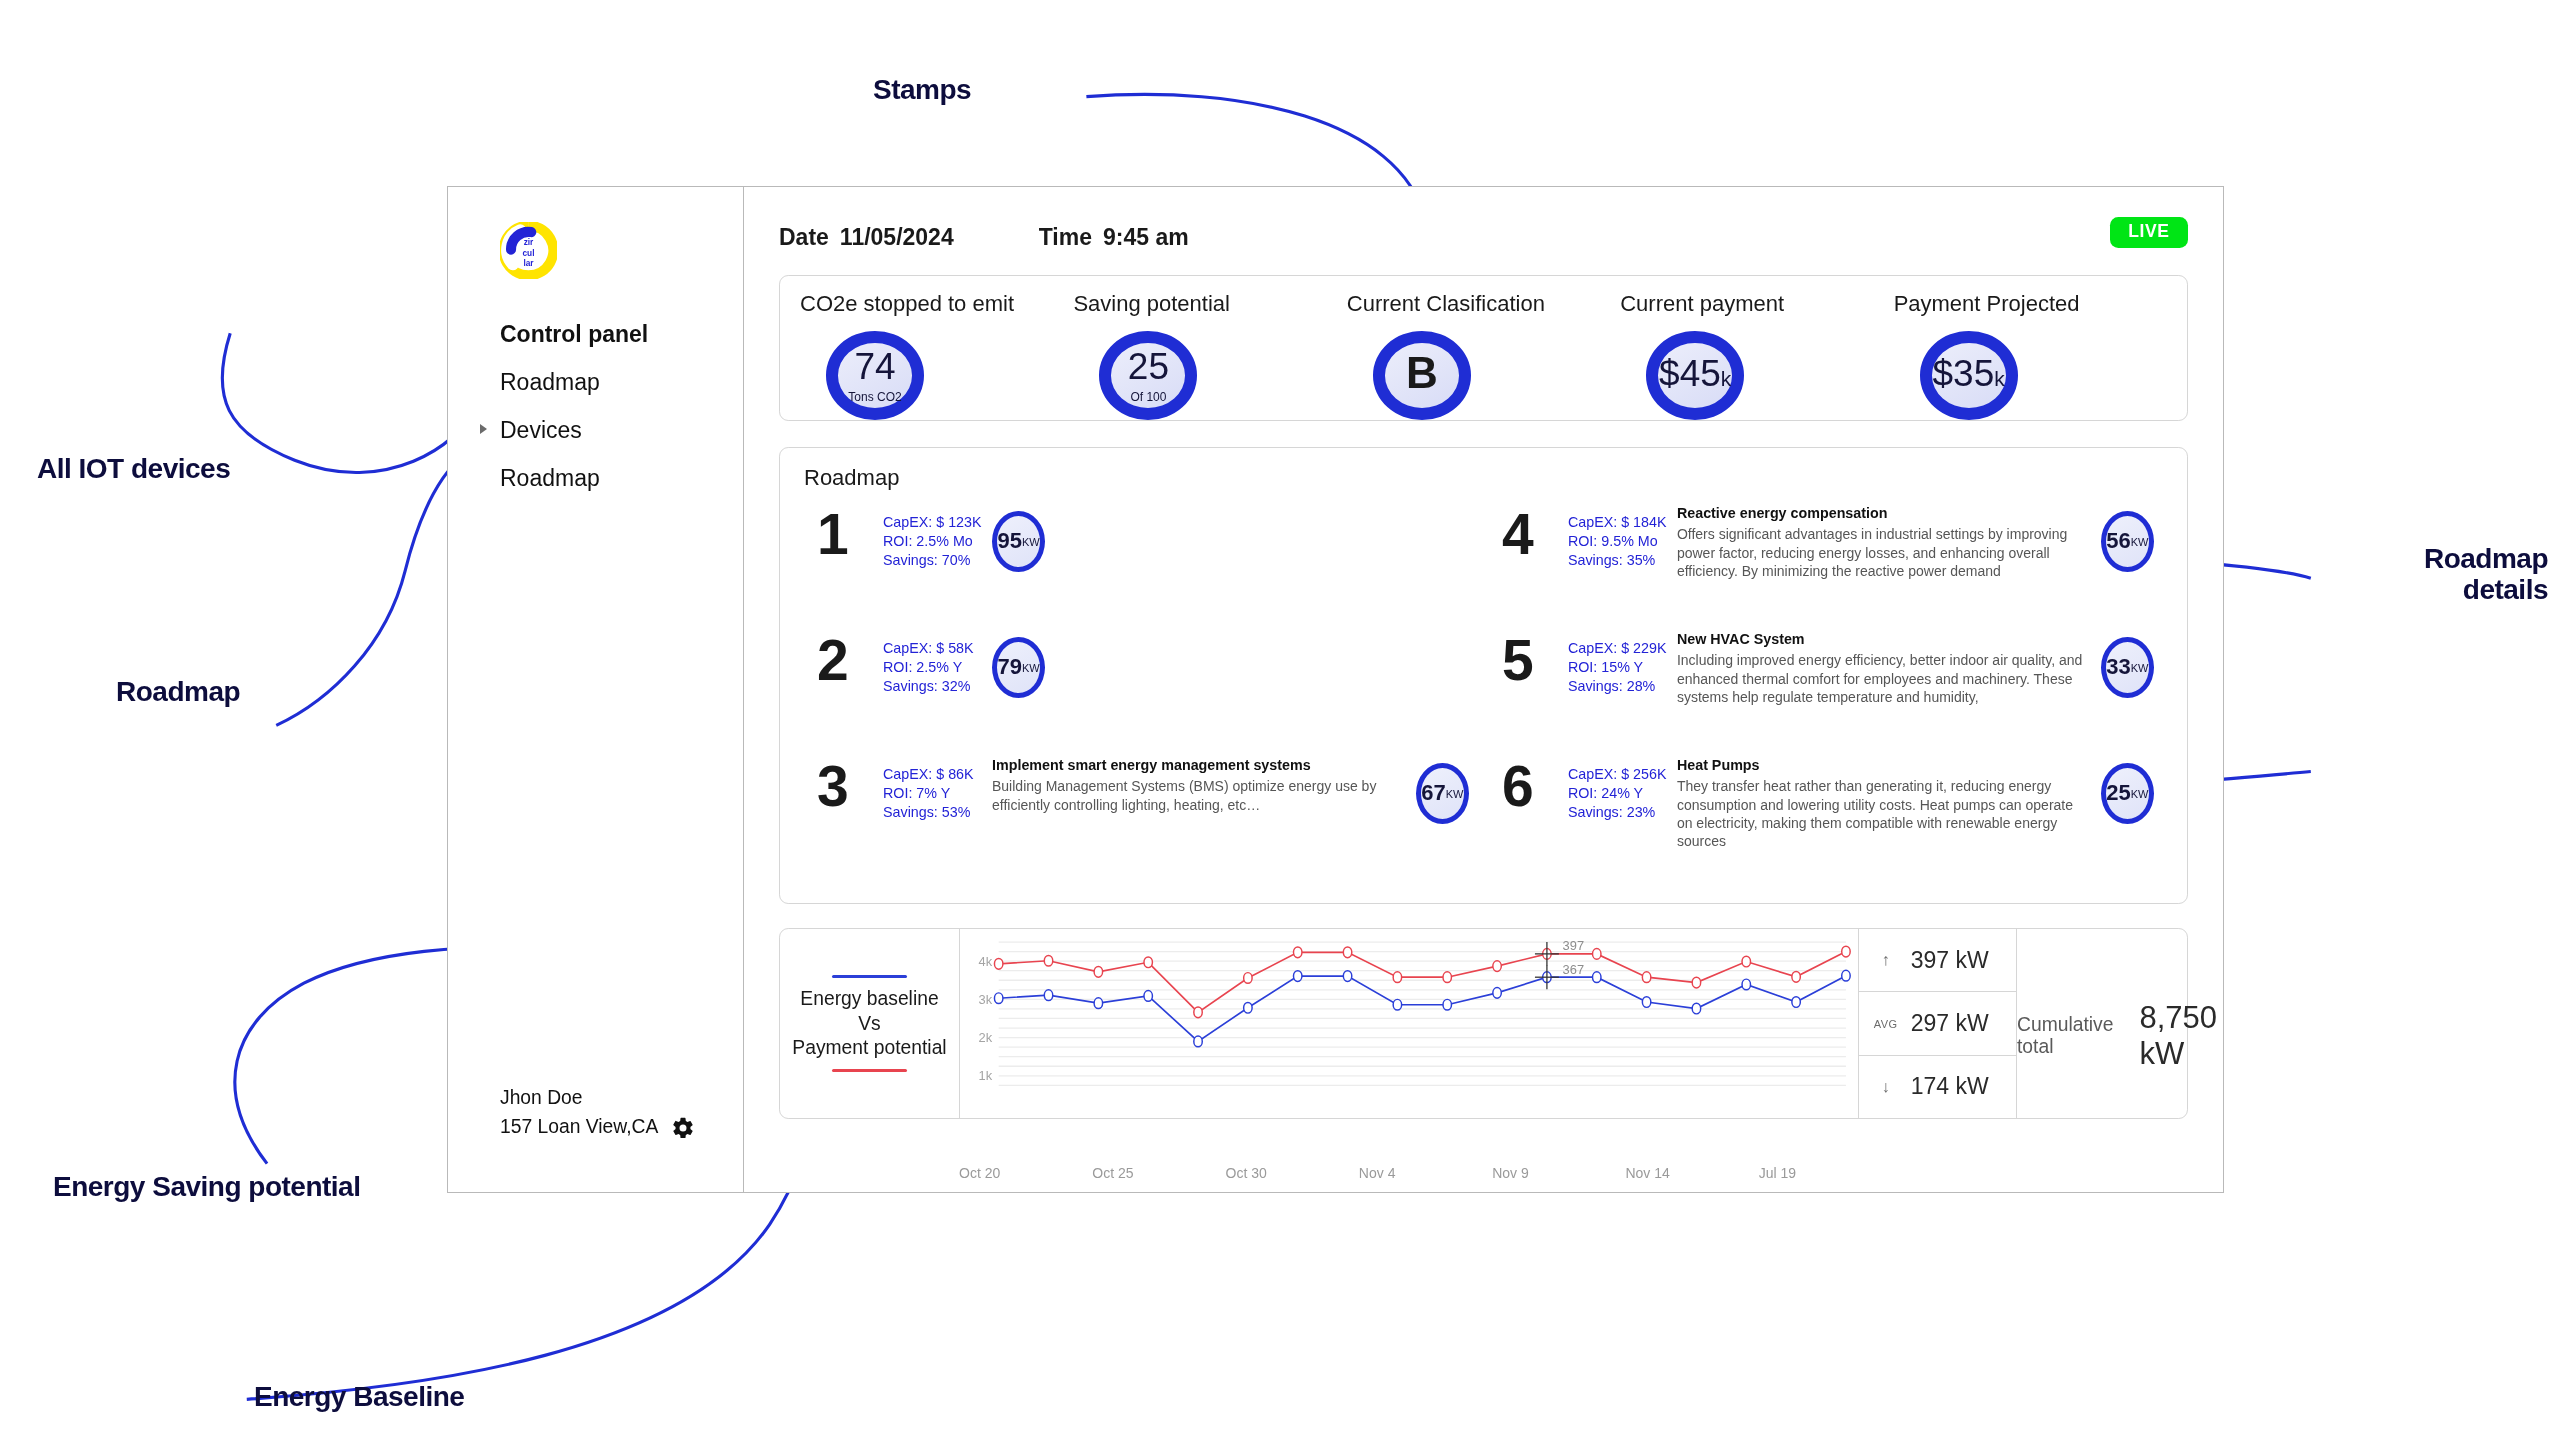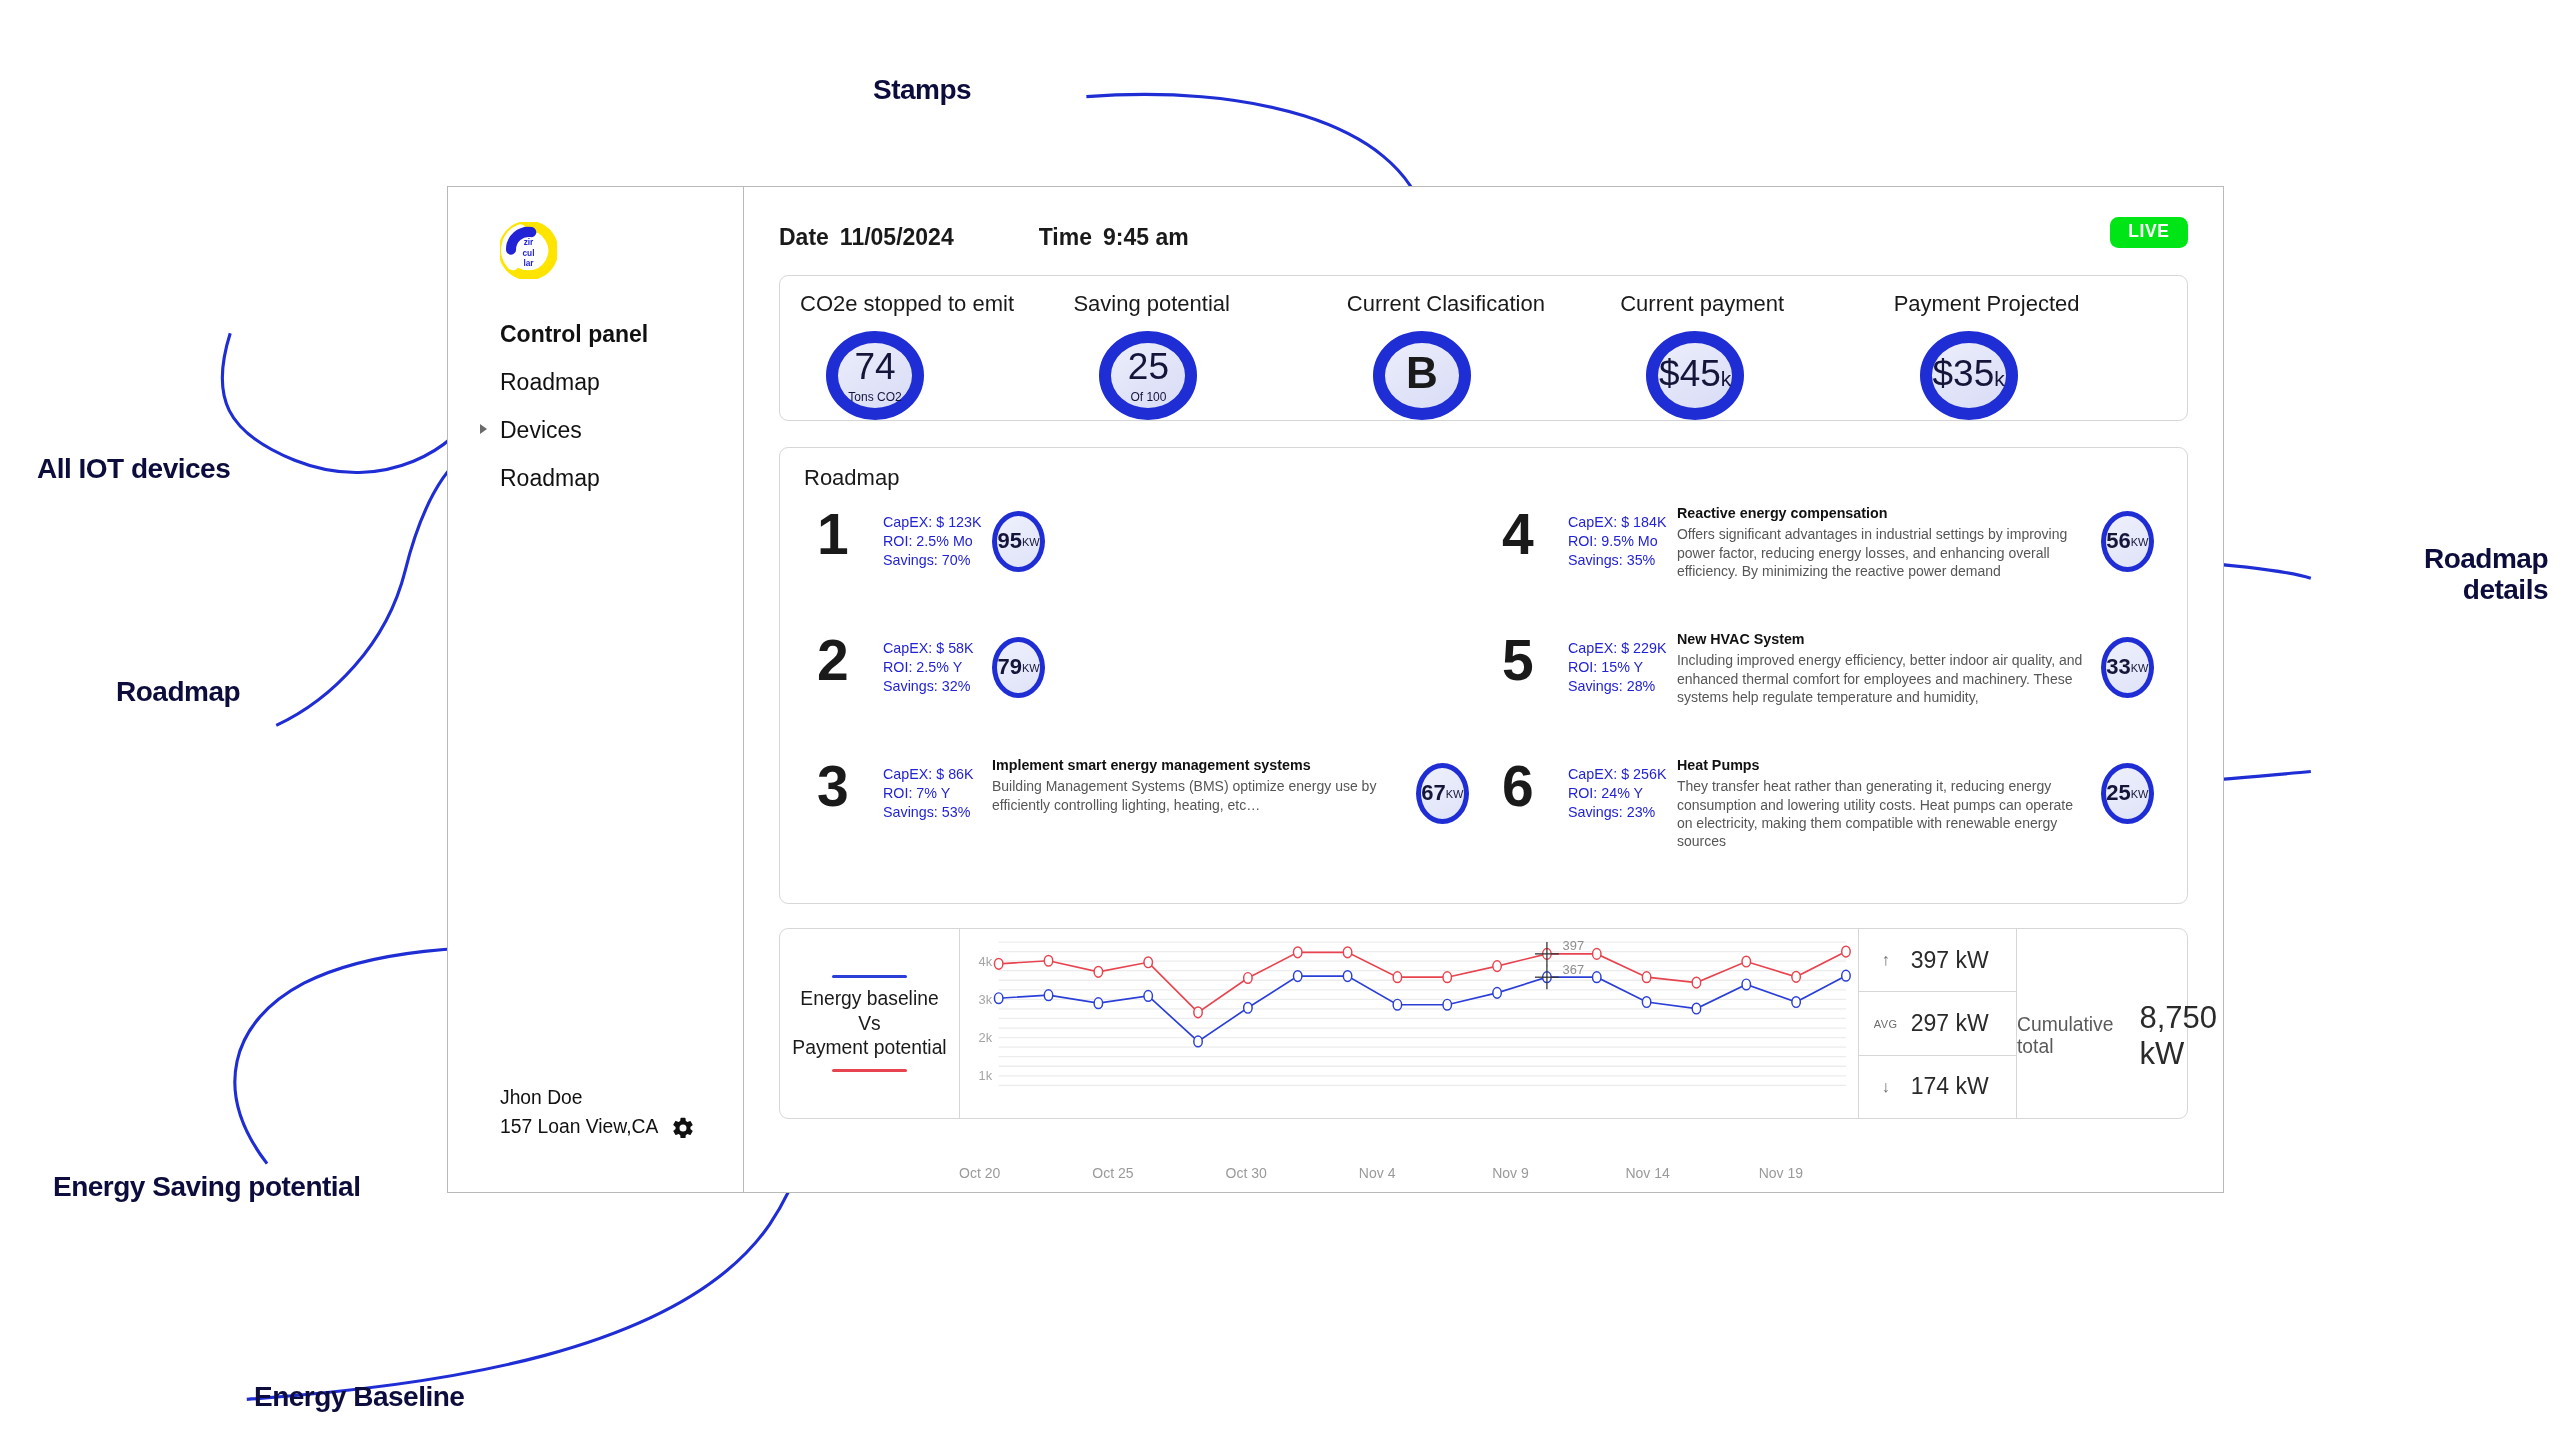--- a/index.html
+++ b/index.html
@@ -514,19 +514,19 @@
         </div>
       </div>
 
       <div id="xaxis">
           <div class="xtick">Oct 20</div>
           <div class="xtick">Oct 25</div>
           <div class="xtick">Oct 30</div>
           <div class="xtick">Nov 4</div>
           <div class="xtick">Nov 9</div>
           <div class="xtick">Nov 14</div>
-          <div class="xtick">Nov 19</div>
+          <div class="xtick">Jul 19</div>
         </div>
 
     </div>
   </div>
 </div>
 
 
 </body></html>

